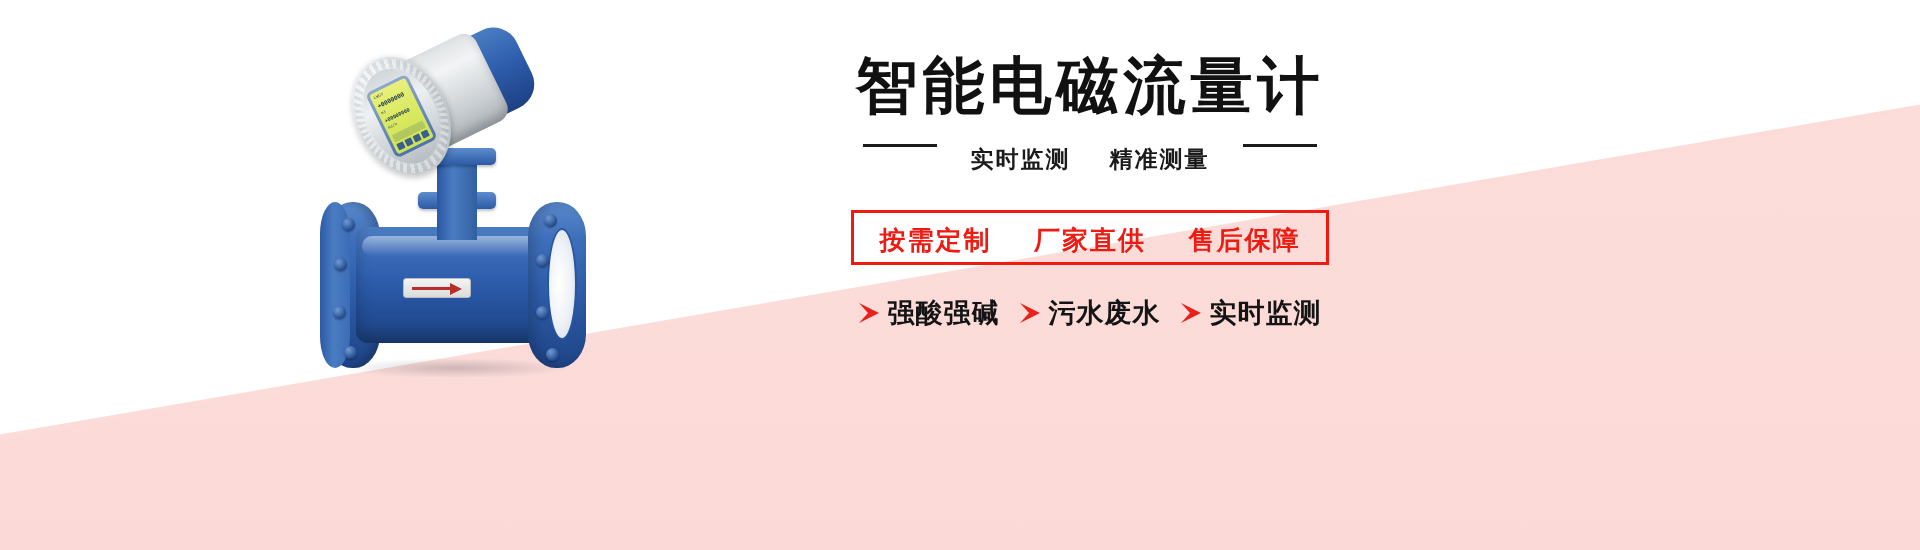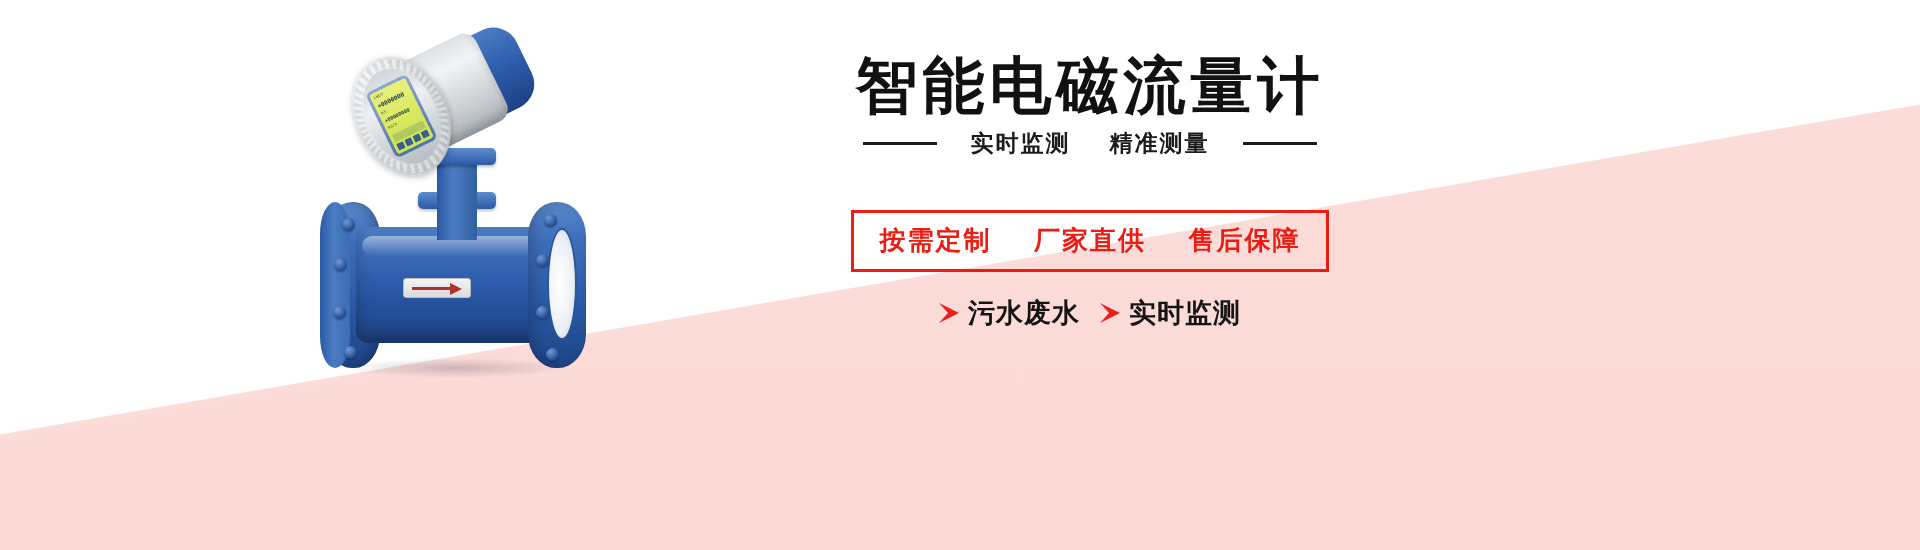--- a/index.html
+++ b/index.html
@@ -288,24 +288,24 @@
     text-align: center;
     font-size: 62px;
     font-weight: bold;
     color: #111111;
     letter-spacing: 5px;
     white-space: nowrap;
   }
   .subtitle-row {
     position: absolute;
     left: 0;
-    top: 128px;
+    top: 144px;
     width: 100%;
     display: flex;
-    align-items: center;
+    align-items: flex-start;
     justify-content: center;
     gap: 34px;
   }
   .rule {
     width: 74px;
     height: 3px;
     background: #1b1b1b;
   }
   .subtitle {
     font-size: 23px;
@@ -318,21 +318,21 @@
   .tagline-wrap {
     position: absolute;
     left: 0;
     top: 210px;
     width: 100%;
     display: flex;
     justify-content: center;
   }
   .tagline-box {
     border: 3px solid #ee1b12;
-    padding: 10px 26px 11px;
+    padding: 10px 26px 4px;
     color: #ee1b12;
     font-size: 26px;
     font-weight: bold;
     letter-spacing: 2px;
     white-space: nowrap;
     background: transparent;
   }
   .tagline-box .gap { display: inline-block; width: 24px; }
   .features {
     position: absolute;
@@ -458,20 +458,24 @@
         <span class="gap"></span>
         <span>厂家直供</span>
         <span class="gap"></span>
         <span>售后保障</span>
       </div>
     </div>
 
     <div class="features">
       <div class="feature">
         <span class="tri"></span>
+        <span class="feature-label">强酸强碱</span>
+      </div>
+      <div class="feature">
+        <span class="tri"></span>
         <span class="feature-label">污水废水</span>
       </div>
       <div class="feature">
         <span class="tri"></span>
         <span class="feature-label">实时监测</span>
       </div>
     </div>
 
   </div>
 </div>

